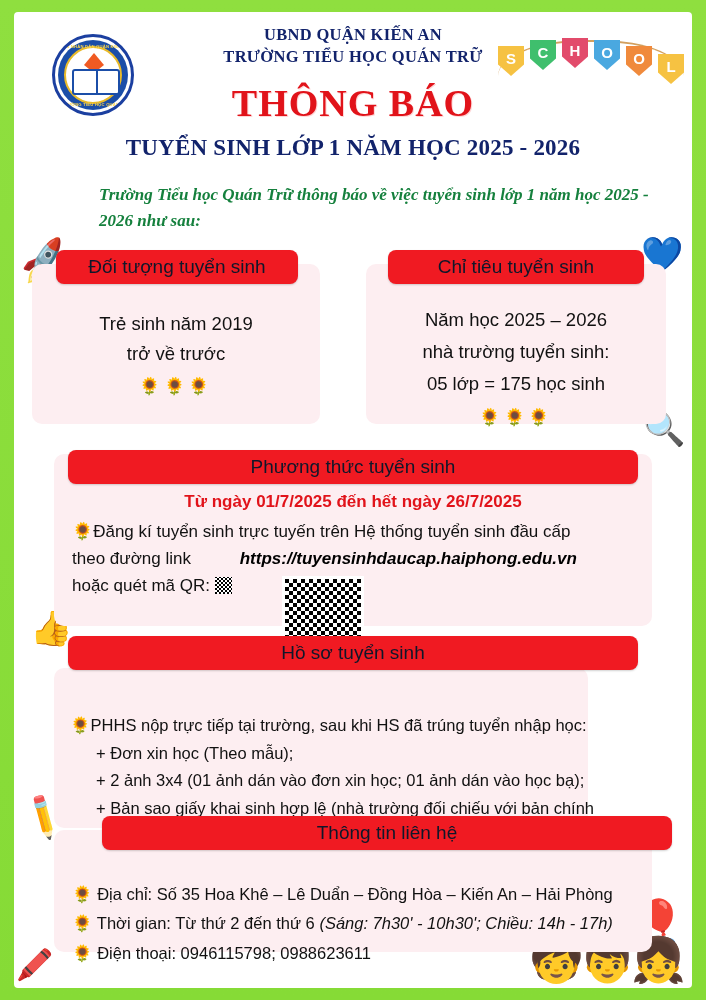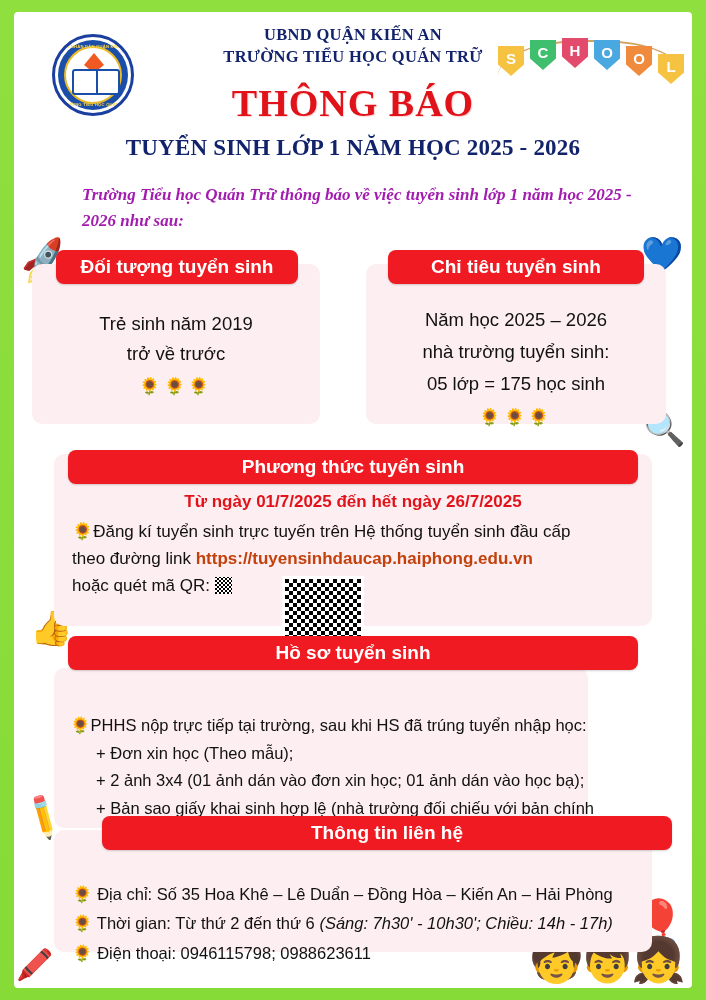--- a/index.html
+++ b/index.html
@@ -57,28 +57,28 @@
   .title-sub {
     font-family: "Liberation Serif", serif;
     font-weight: bold;
     font-size: 23px;
     color: #12236b;
     margin-top: 10px;
     letter-spacing: .2px;
   }
   .intro {
     position: absolute;
-    left: 68px;
+    left: 85px;
     top: 170px;
     width: 560px;
     font-family: "Liberation Serif", serif;
     font-style: italic;
     font-weight: bold;
     font-size: 17px;
-    color: #a21caf;
+    color: #15803d;
     line-height: 1.5;
     text-align: left;
   }
 
   
   .logo {
     position: absolute;
     left: 38px;
     top: 22px;
     width: 82px;
@@ -172,22 +172,22 @@
   
   .panel {
     position: absolute;
     background: #fdeef1;
     border-radius: 10px;
   }
   .panel-head {
     position: absolute;
     background: #f01a22;
     border-radius: 8px;
-    color: #ffffff;
-    font-weight: bold;
+    color: #0f172a;
+    font-weight: normal;
     text-align: center;
     font-size: 19px;
     line-height: 34px;
     height: 34px;
     box-shadow: 0 1px 2px rgba(0,0,0,.18);
   }
 
   
   .box-left { left: 18px; top: 252px; width: 288px; height: 160px; }
   .head-left { left: 42px; top: 238px; width: 242px; }
@@ -229,22 +229,24 @@
     color: #e1131a;
   }
   .method-lines {
     position: absolute;
     left: 18px; top: 64px; width: 566px;
     font-size: 17px;
     color: #111;
     line-height: 1.6;
   }
   .link {
-    color: #c2410c;
-    font-weight: bold;
+    color: #000000;
+    font-style: italic;
+    font-weight: bold;
+    margin-left: 44px;
   }
   .qr {
     position: absolute;
     left: 228px;
     top: 122px;
     width: 76px;
     height: 76px;
     background:
       repeating-linear-gradient(0deg, #000 0 4px, #fff 4px 8px),
       repeating-linear-gradient(90deg, #000 0 4px, #fff 4px 8px);

